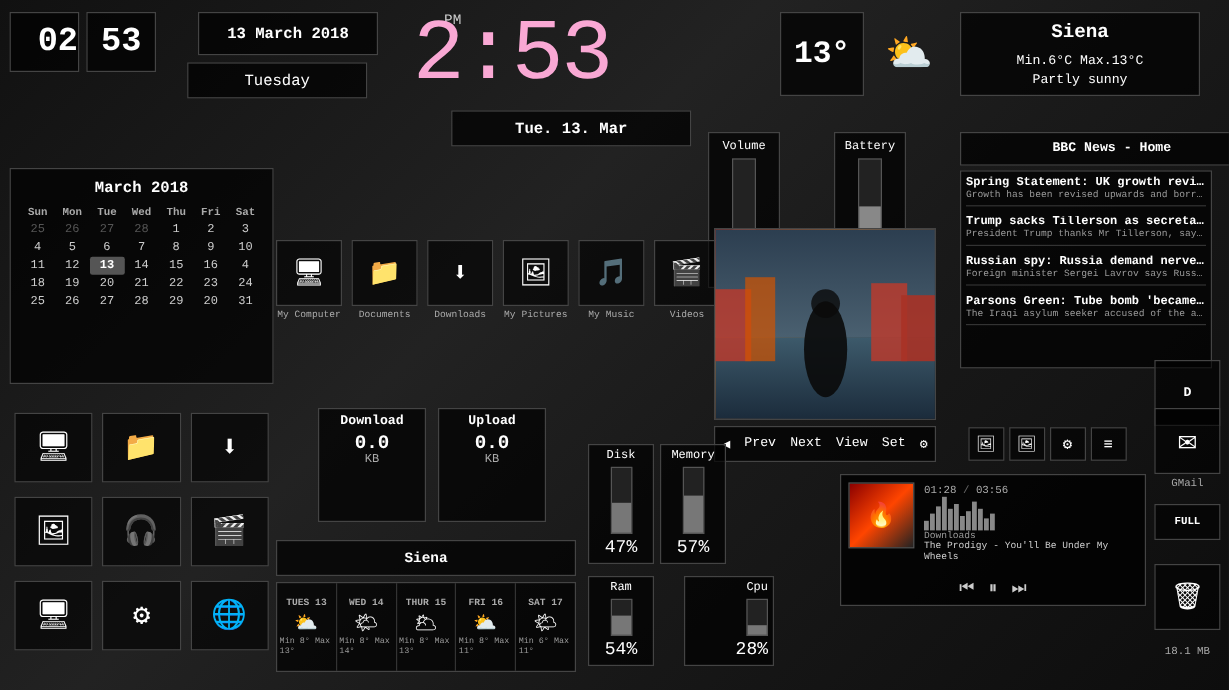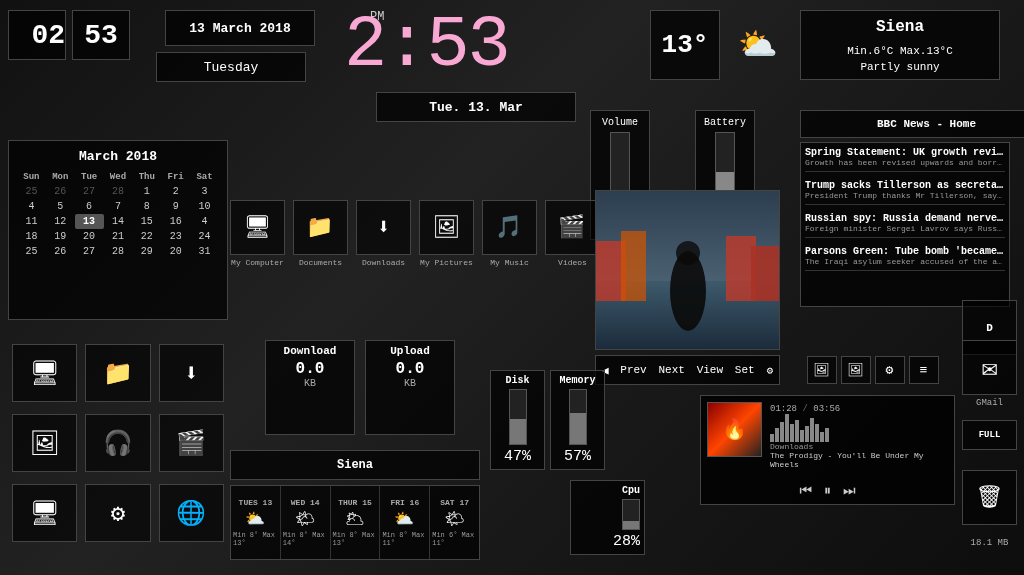--- a/index.html
+++ b/index.html
@@ -260,21 +260,21 @@
       display: flex; flex-direction: column; align-items: center;
       padding: 4px;
     }
     .cpu-box {
       top: 480px; left: 570px;
       width: 75px; height: 75px;
       display: flex; flex-direction: column; align-items: flex-end;
       padding: 4px;
     }
 
-    .metric-label { font-size: 10px; margin-bottom: 3px; font-weight: bold; }
+    .metric-label { font-size: 10px; margin-bottom: 3px; font-weight: normal; }
     .metric-bar-v {
       flex: 1; width: 18px; background: #222; border: 1px solid #555;
       position: relative; margin-bottom: 3px;
     }
     .metric-bar-v-fill {
       position: absolute; bottom: 0; width: 100%; background: #777;
     }
     .metric-value { font-size: 15px; }
 
     
@@ -658,20 +658,27 @@
   </div>
 
   <div class="box mem-box">
     <div class="metric-label">Memory</div>
     <div class="metric-bar-v">
       <div class="metric-bar-v-fill" id="mem-fill" style="height: 57%;"></div>
     </div>
     <div class="metric-value">57%</div>
   </div>
 
+  <div class="box ram-box">
+    <div class="metric-label">Ram</div>
+    <div class="metric-bar-v">
+      <div class="metric-bar-v-fill" id="ram-fill" style="height: 54%;"></div>
+    </div>
+    <div class="metric-value">54%</div>
+  </div>
 
   <div class="box cpu-box">
     <div class="metric-label">Cpu</div>
     <div class="metric-bar-v">
       <div class="metric-bar-v-fill" id="cpu-fill" style="height: 28%;"></div>
     </div>
     <div class="metric-value">28%</div>
   </div>
 
   <div class="dl-box">

